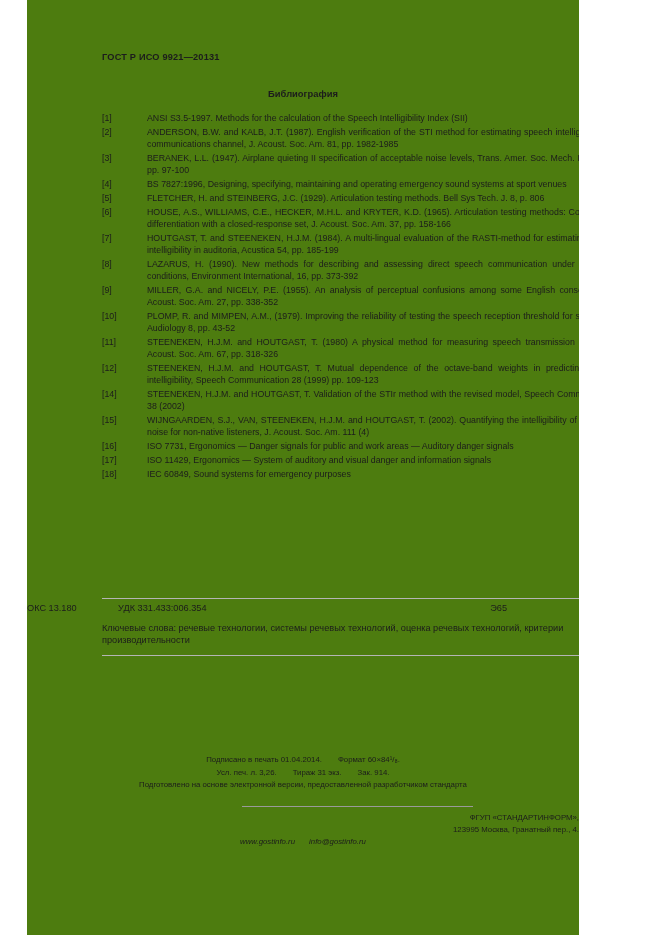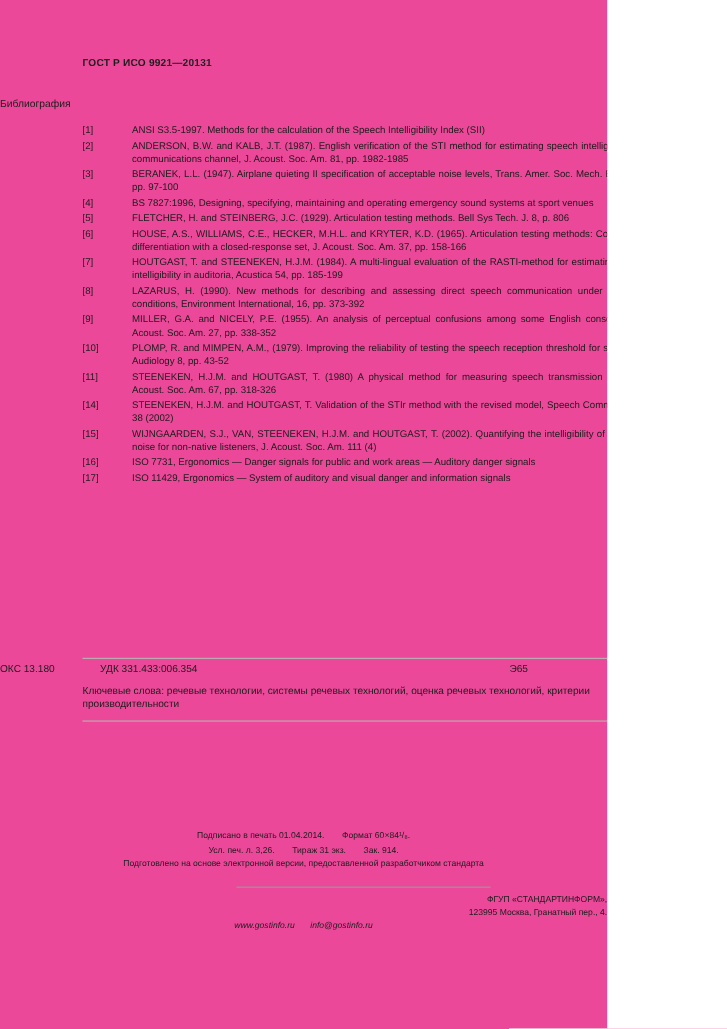--- a/index.html
+++ b/index.html
@@ -1,40 +1,41 @@
 <!DOCTYPE html>
 <html><head>
 <meta charset="utf-8">
 <style>
   html, body { margin: 0; padding: 0; background: #ffffff; }
   .page {
     position: relative;
     width: 552px;
     height: 935px;
-    background: #ec4899;
+    background: #4d7c0f;
     font-family: "Liberation Sans", sans-serif;
     color: #1c1c1c;
     overflow: hidden;
+    margin-left: 27px;
   }
   .doc-header {
     position: absolute;
     left: 75px;
     top: 52px;
     font-size: 9.2px;
     font-weight: bold;
     letter-spacing: 0.2px;
   }
   .section-title {
     position: absolute;
     top: 88px;
     left: 0;
     width: 100%;
-    text-align: left;
+    text-align: center;
     font-size: 9.4px;
-    font-weight: normal;
+    font-weight: bold;
   }
   .bib-list {
     position: absolute;
     left: 75px;
     top: 112px;
     width: 516px;
     font-size: 8.8px;
     line-height: 12px;
   }
   .bib-item { display: flex; margin-bottom: 2px; }
@@ -146,34 +147,42 @@
     </div>
     <div class="bib-item">
       <span class="bib-num">[10]</span>
       <span class="bib-text">PLOMP, R. and MIMPEN, A.M., (1979). Improving the reliability of testing the speech reception threshold for sentences, Audiology 8, pp. 43-52</span>
     </div>
     <div class="bib-item">
       <span class="bib-num">[11]</span>
       <span class="bib-text">STEENEKEN, H.J.M. and HOUTGAST, T. (1980) A physical method for measuring speech transmission quality, J. Acoust. Soc. Am. 67, pp. 318-326</span>
     </div>
     <div class="bib-item">
+      <span class="bib-num">[12]</span>
+      <span class="bib-text">STEENEKEN, H.J.M. and HOUTGAST, T. Mutual dependence of the octave-band weights in predicting speech intelligibility, Speech Communication 28 (1999) pp. 109-123</span>
+    </div>
+    <div class="bib-item">
       <span class="bib-num">[14]</span>
       <span class="bib-text">STEENEKEN, H.J.M. and HOUTGAST, T. Validation of the STIr method with the revised model, Speech Communication 38 (2002)</span>
     </div>
     <div class="bib-item">
       <span class="bib-num">[15]</span>
       <span class="bib-text">WIJNGAARDEN, S.J., VAN, STEENEKEN, H.J.M. and HOUTGAST, T. (2002). Quantifying the intelligibility of speech in noise for non-native listeners, J. Acoust. Soc. Am. 111 (4)</span>
     </div>
     <div class="bib-item">
       <span class="bib-num">[16]</span>
       <span class="bib-text">ISO 7731, Ergonomics — Danger signals for public and work areas — Auditory danger signals</span>
     </div>
     <div class="bib-item">
       <span class="bib-num">[17]</span>
       <span class="bib-text">ISO 11429, Ergonomics — System of auditory and visual danger and information signals</span>
+    </div>
+    <div class="bib-item">
+      <span class="bib-num">[18]</span>
+      <span class="bib-text">IEC 60849, Sound systems for emergency purposes</span>
     </div>
   </div>
 
   <div class="rule rule-udk-top"></div>
 
   <div class="class-row">
     <span class="class-udk">УДК 331.433:006.354</span>
     <span class="class-oks">ОКС 13.180</span>
     <span class="class-code">Э65</span>
   </div>

